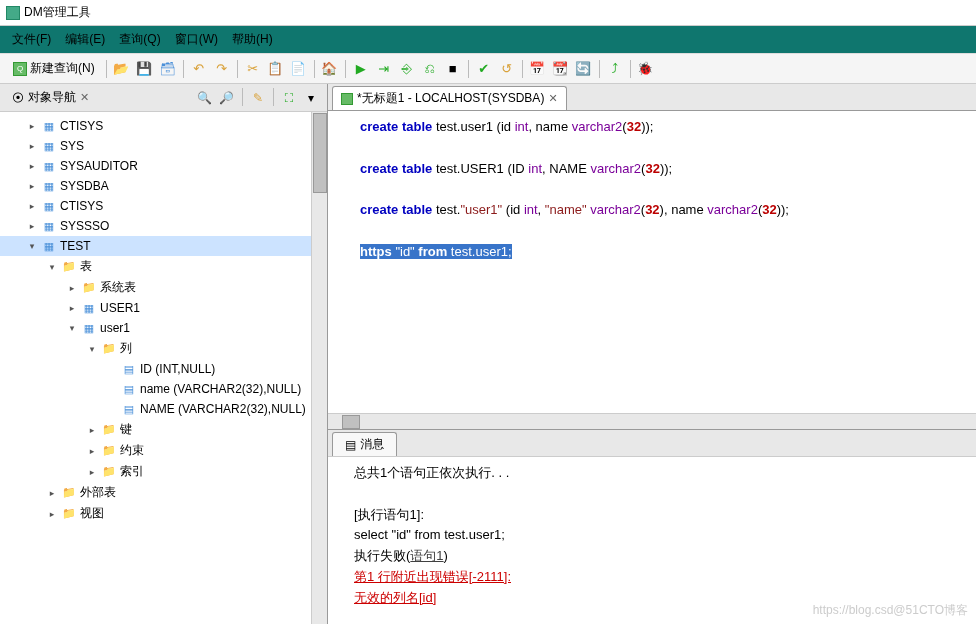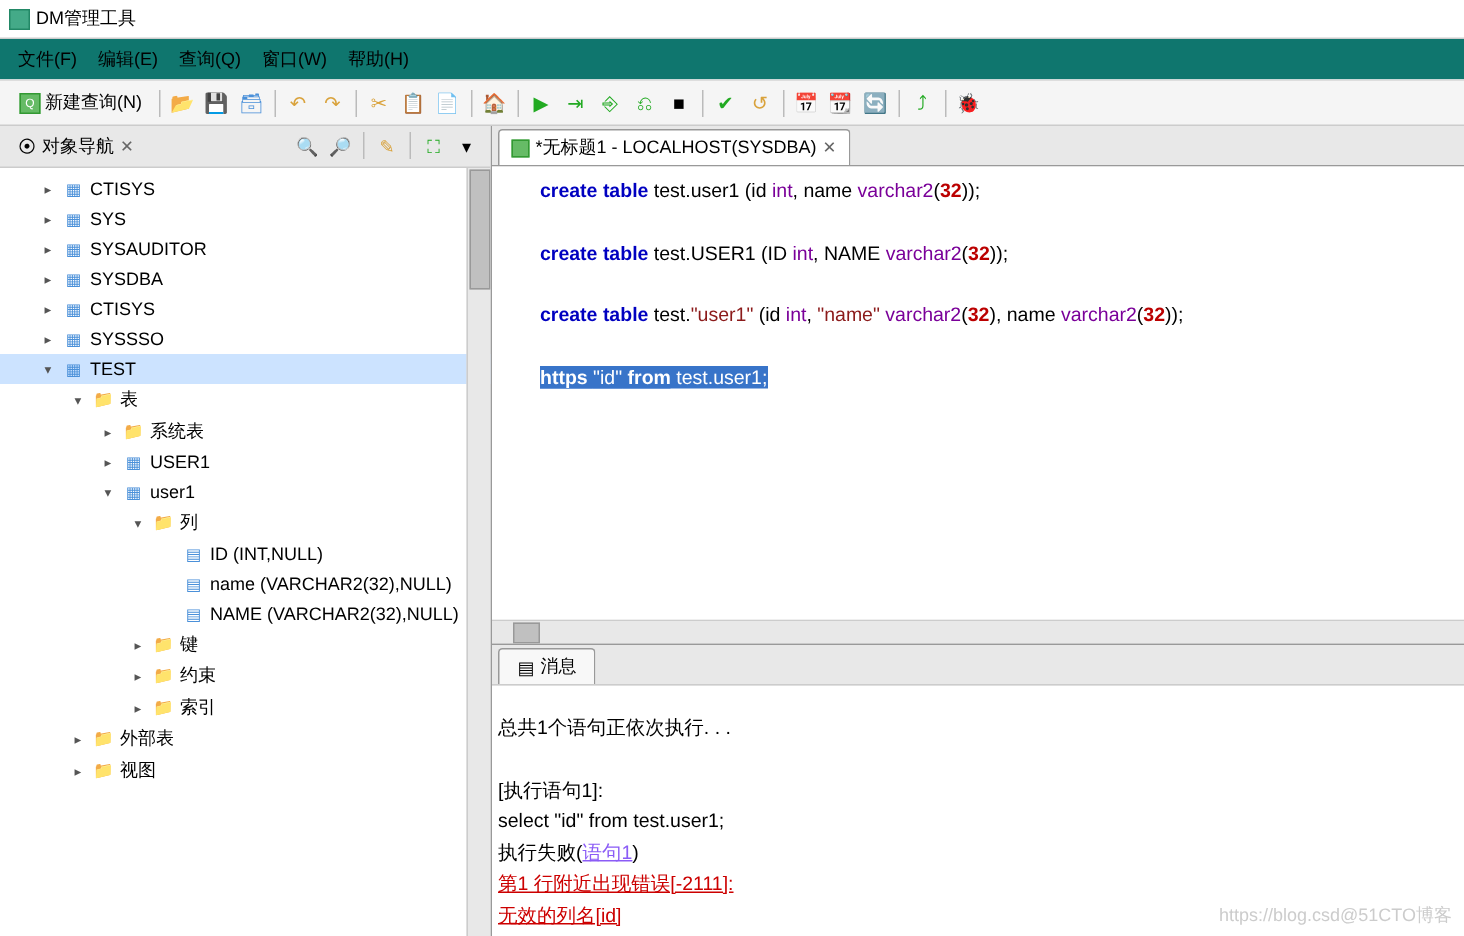--- a/index.html
+++ b/index.html
@@ -49,22 +49,22 @@
 .str { color: #8b1a1a; }
 .num { color: #b00; font-weight: bold; }
 .sel-line { display: inline; background: #3874c9; color: #fff; }
 .sel-line .kw, .sel-line .str, .sel-line .ty, .sel-line .num { color: #fff; background: #3874c9; }
 .hbar { height: 16px; background: #e8e8e8; border-top: 1px solid #ccc; }
 .hbar-thumb { width: 18px; height: 14px; background: #c0c0c0; border: 1px solid #999; margin: 1px 0 0 14px; }
 
 .msg-panel { height: 195px; border-top: 1px solid #999; background: #fff; display: flex; flex-direction: column; }
 .msg-tab-row { background: #e8e8e8; border-bottom: 1px solid #ccc; display: flex; padding: 2px 4px 0 4px; }
 .msg-tab { padding: 3px 12px; background: #f8f8f8; border: 1px solid #999; border-bottom: none; border-radius: 3px 3px 0 0; cursor: pointer; display: flex; align-items: center; gap: 4px; }
-.msg-body { flex: 1; padding: 6px 4px; font-family: "Microsoft YaHei", monospace; font-size: 13px; line-height: 1.6; overflow: auto; margin-top: 12px; }
-.msg-link { color: #8b5cf6; text-decoration: underline; }
+.msg-body { flex: 1; padding: 6px 26px; font-family: "Microsoft YaHei", monospace; font-size: 13px; line-height: 1.6; overflow: auto; }
+.msg-link { color: #404040; text-decoration: underline; }
 .msg-err { color: #c00; text-decoration: underline; }
 
 .watermark { position: absolute; right: 8px; bottom: 4px; color: #ccc; font-size: 12px; pointer-events: none; }
 </style>
 </head>
 <body>
 
 <div class="title-bar">
   <span class="title-icon"></span>
   <span>DM管理工具</span>

